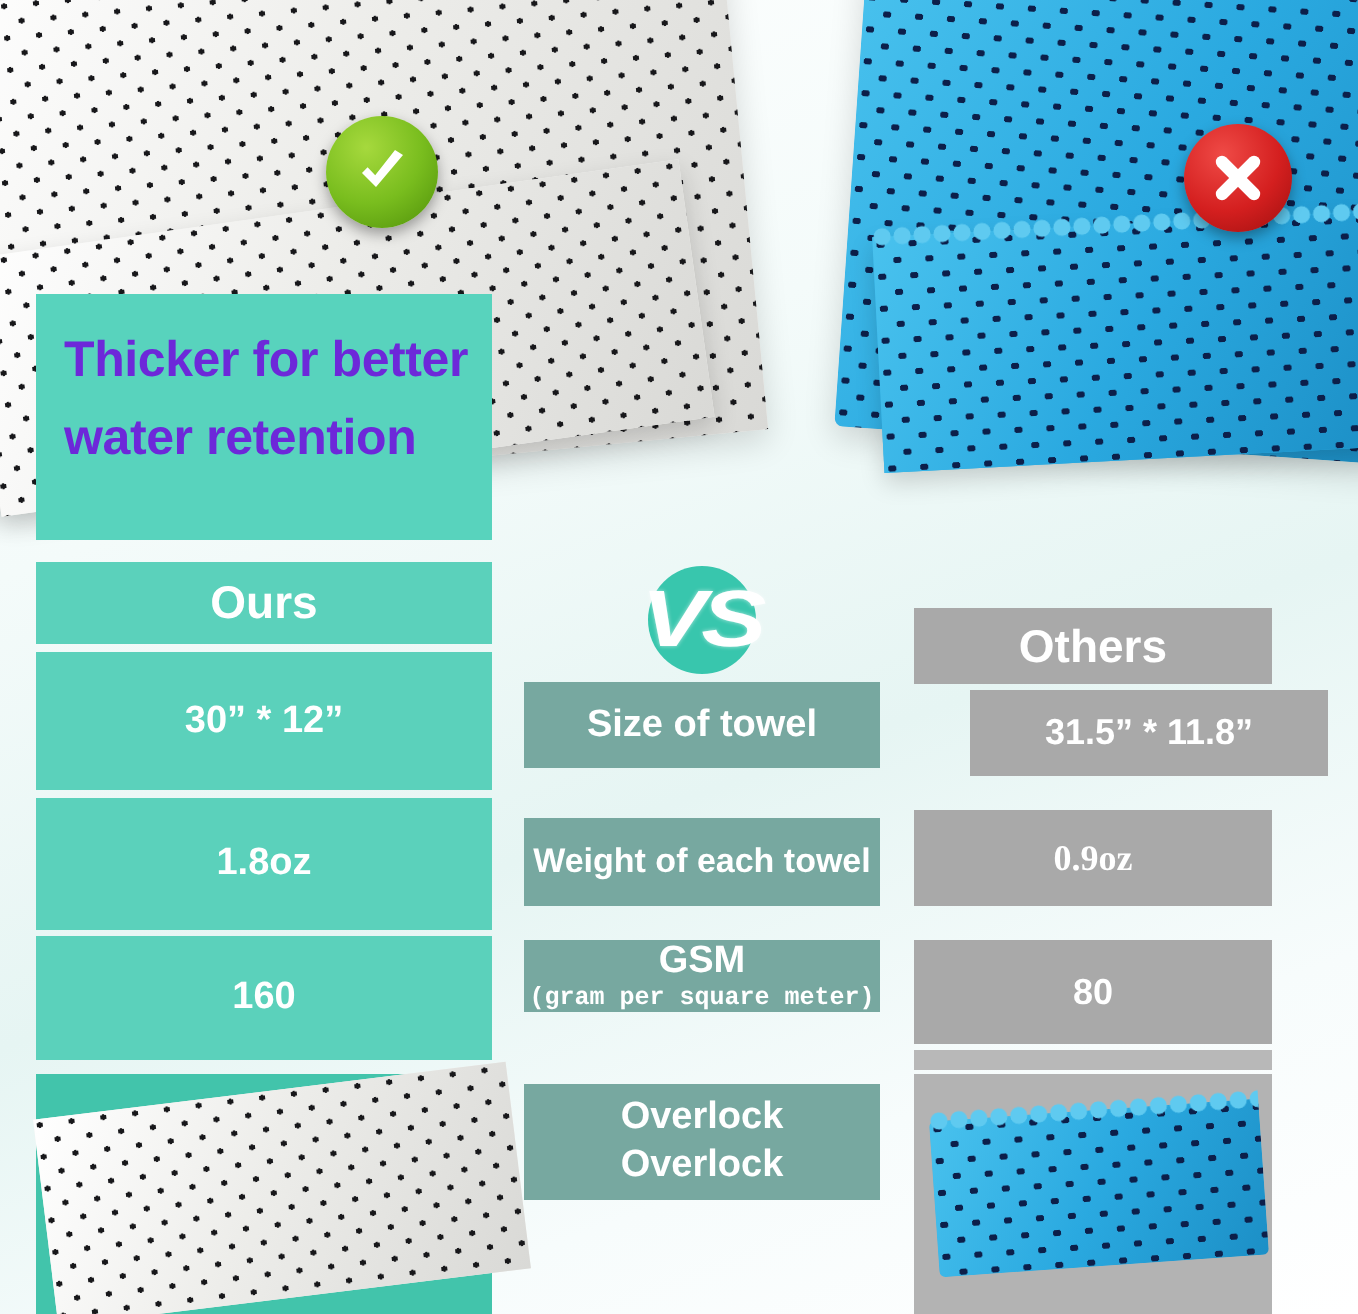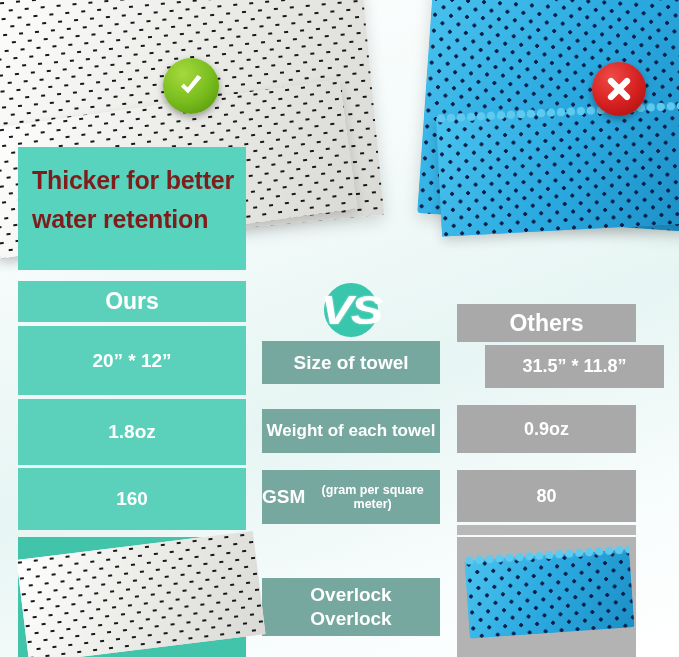--- a/index.html
+++ b/index.html
@@ -80,21 +80,21 @@
   }
   .badge svg { display:block; }
 
   
   #headline-box {
     position:absolute; left:18px; top:147px; width:228px; height:123px;
     background:#58d3bd;
     padding:14px 12px 0 14px;
   }
   #headline-box .line {
-    color:#7f1d1d; font-weight:bold; font-size:25px;
+    color:#6d28d9; font-weight:bold; font-size:25px;
     line-height:39px; letter-spacing:-.2px;
     white-space:nowrap;
   }
 
   
   .cell {
     position:absolute;
     display:flex; align-items:center; justify-content:center;
     text-align:center; color:#ffffff; font-weight:bold;
     line-height:1.15;
@@ -103,28 +103,28 @@
   .mid   { background:#77a8a0; left:262px; width:178px; }
   .other { background:#a9a9a9; left:457px; width:179px; }
 
   #ours-header  { top:281px; height:41px; font-size:23px; }
   #ours-r1      { top:326px; height:69px; font-size:19px; }
   #ours-r2      { top:399px; height:66px; font-size:19px; }
   #ours-r3      { top:468px; height:62px; font-size:19px; }
 
   #mid-r1       { top:341px; height:43px; font-size:19px; }
   #mid-r2       { top:409px; height:44px; font-size:17px; }
-  #mid-r3       { top:470px; height:54px; font-size:19px; flex-direction:row; }
-  #mid-r3 .sub  { font-size:12.5px; margin-top:0; }
-  #mid-r4       { top:578px; height:58px; font-size:19px; flex-direction:column; }
+  #mid-r3       { top:470px; height:36px; font-size:19px; flex-direction:column; }
+  #mid-r3 .sub  { font-size:12.5px; margin-top:0;font-family:Liberation Mono, monospace; }
+  #mid-r4       { top:542px; height:58px; font-size:19px; flex-direction:column; }
   #mid-r4 .l2   { margin-top:2px; }
 
   #other-header { top:304px; height:38px; font-size:23px; }
   #other-r1     { top:345px; height:43px; font-size:18px;margin-left:28px; }
-  #other-r2     { top:405px; height:48px; font-size:18px; }
+  #other-r2     { top:405px; height:48px; font-size:18px;font-family:Liberation Serif, serif; }
   #other-r3     { top:470px; height:52px; font-size:18px; }
 
   
   #vs-badge {
     position:absolute; left:324px; top:283px; width:54px; height:54px;
     border-radius:50%; background:#38c6ad;
     display:flex; align-items:center; justify-content:center;
   }
   #vs-badge .vs-text {
     color:#ffffff; font-weight:bold; font-size:40px;
@@ -184,21 +184,21 @@
       </g>
     </svg>
   </div>
 
   <div id="headline-box">
     <div class="line">Thicker for better</div>
     <div class="line">water retention</div>
   </div>
 
   <div class="cell ours" id="ours-header">Ours</div>
-  <div class="cell ours" id="ours-r1">20” * 12”</div>
+  <div class="cell ours" id="ours-r1">30” * 12”</div>
   <div class="cell ours" id="ours-r2">1.8oz</div>
   <div class="cell ours" id="ours-r3">160</div>
 
   <div id="vs-badge">
     <span class="vs-text">VS</span>
   </div>
 
   <div class="cell mid" id="mid-r1">Size of towel</div>
   <div class="cell mid" id="mid-r2">Weight of each towel</div>
   <div class="cell mid" id="mid-r3">

